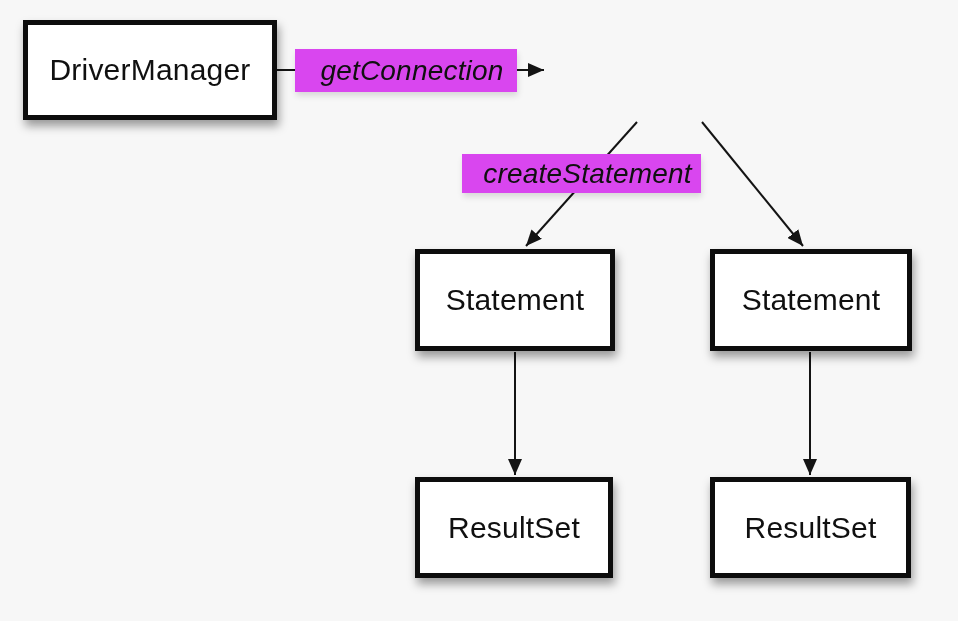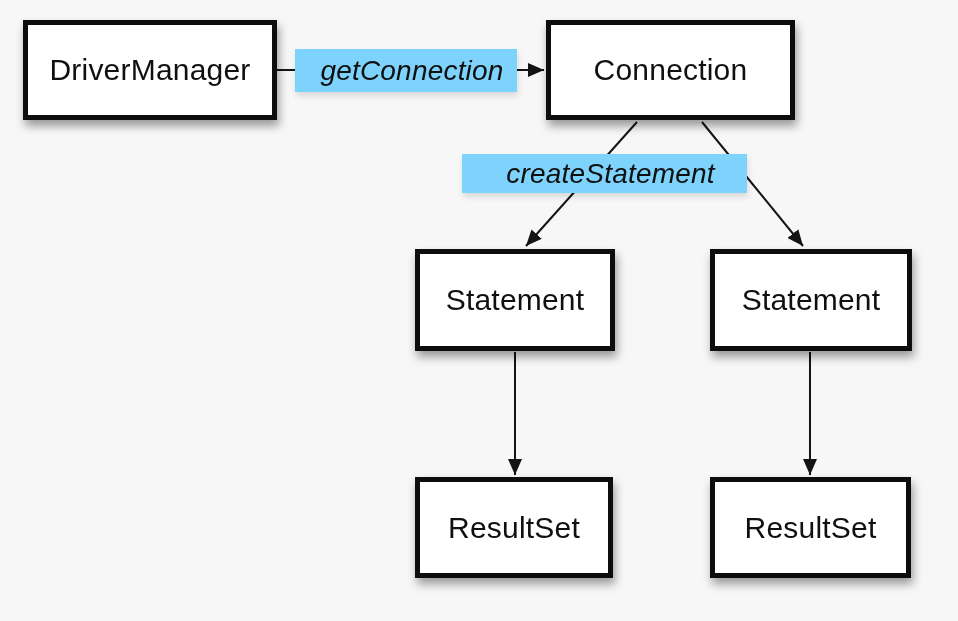--- a/index.html
+++ b/index.html
@@ -38,21 +38,21 @@
     justify-content: center;
     z-index: 3;
     color: #101010;
     font-size: 30px;
     letter-spacing: 0.2px;
     white-space: nowrap;
   }
   .edge-label {
     position: absolute;
     box-sizing: border-box;
-    background: #7dd3fc;
+    background: #d946ef;
     box-shadow: 1px 4px 6px rgba(0,0,0,0.12);
     display: flex;
     align-items: center;
     justify-content: center;
     z-index: 2;
     color: #101010;
     font-size: 28px;
     font-style: italic;
     letter-spacing: 0.2px;
     white-space: nowrap;
@@ -60,21 +60,21 @@
   }
   
   #node-driver-manager  { left: 23px;  top: 20px;  width: 254px; height: 100px; }
   #node-connection      { left: 546px; top: 20px;  width: 249px; height: 100px; }
   #node-statement-left  { left: 415px; top: 249px; width: 200px; height: 102px; }
   #node-statement-right { left: 710px; top: 249px; width: 202px; height: 102px; }
   #node-resultset-left  { left: 415px; top: 477px; width: 198px; height: 101px; }
   #node-resultset-right { left: 710px; top: 477px; width: 201px; height: 101px; }
   
   #label-get-connection   { left: 295px; top: 49px;  width: 222px; height: 43px; }
-  #label-create-statement { left: 462px; top: 154px; width: 285px; height: 39px; }
+  #label-create-statement { left: 462px; top: 154px; width: 239px; height: 39px; }
   #label-execute-query    { left: 408px; top: 389px; width: 212px; height: 39px; }
 </style>
 </head>
 <body>
 
 <div class="canvas">
 
   <svg class="edges-layer" viewBox="0 0 958 621" xmlns="http://www.w3.org/2000/svg">
     <defs>
       <marker id="arrowhead" markerWidth="9" markerHeight="7" refX="8" refY="3.5" orient="auto" markerUnits="strokeWidth">
@@ -85,23 +85,20 @@
     <line class="edge-line" x1="637" y1="122" x2="526" y2="246" marker-end="url(#arrowhead)"></line>
     <line class="edge-line" x1="702" y1="122" x2="803" y2="246" marker-end="url(#arrowhead)"></line>
     <line class="edge-line" x1="515" y1="352" x2="515" y2="475" marker-end="url(#arrowhead)"></line>
     <line class="edge-line" x1="810" y1="352" x2="810" y2="475" marker-end="url(#arrowhead)"></line>
   </svg>
 
   <div class="node" id="node-driver-manager">
     <span>DriverManager</span>
   </div>
 
-  <div class="node" id="node-connection">
-    <span>Connection</span>
-  </div>
 
   <div class="node" id="node-statement-left">
     <span>Statement</span>
   </div>
 
   <div class="node" id="node-statement-right">
     <span>Statement</span>
   </div>
 
   <div class="node" id="node-resultset-left">

